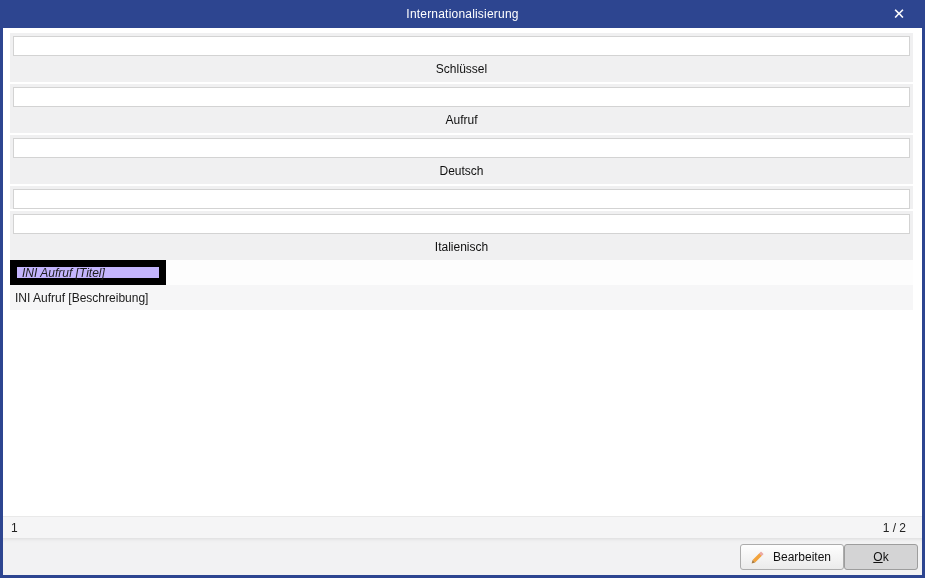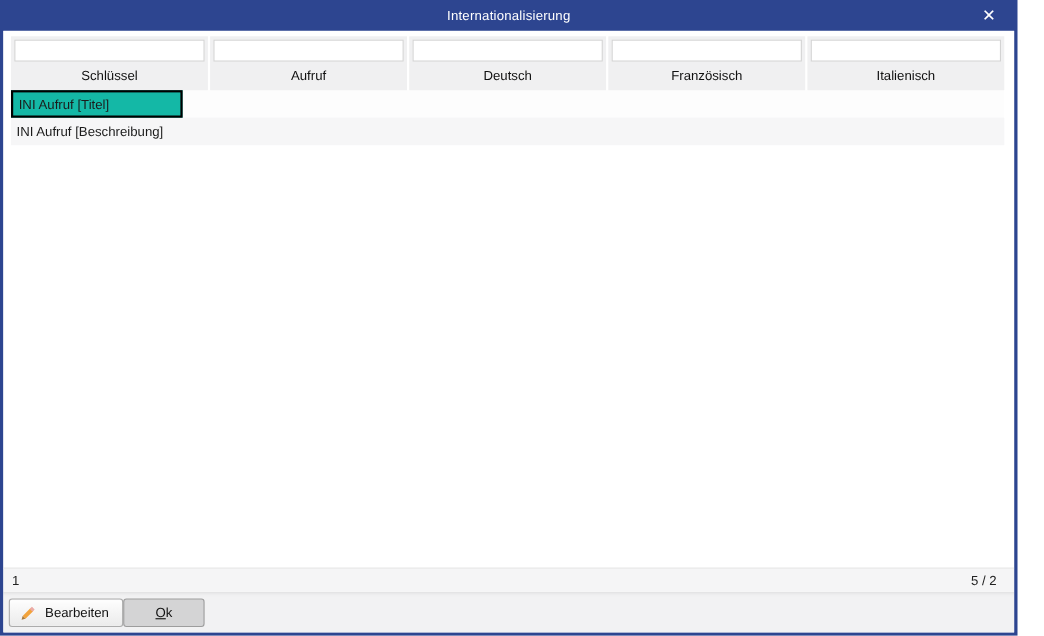--- a/index.html
+++ b/index.html
@@ -27,21 +27,21 @@
   }
 
   
   .dialog-body {
     flex:1; background:#fff;
     display:flex; flex-direction:column; overflow:hidden;
   }
 
   .grid-area { flex:1; padding:5px 9px 0 7px; background:#fff; overflow:hidden; }
 
-  .grid-header { display:flex; gap:2px; }
+  .grid-header { display:flex; gap:2px;flex-direction:column; }
   .grid-header-col {
     flex:1; background:#f0f0f1; padding:3px 3px 0 3px;
   }
   .filter-input {
     width:100%; height:20px;
     border:1px solid #d3d3d3; background:#fff;
     font-family:inherit; font-size:12px; padding:0 4px; outline:none;
   }
   .col-label {
     text-align:center; padding:6px 2px 6px 2px; font-size:12px; color:#101010;
@@ -49,36 +49,36 @@
 
   .grid-row { height:25px; display:flex; align-items:stretch; }
   .grid-row.current { background:#fdfdfd; }
   .grid-row.alt { background:#f6f6f7; }
   .cell-key {
     width:156px; flex:0 0 156px;
     display:flex; align-items:center; padding:0 5px;
     white-space:nowrap; overflow:visible;
   }
   .grid-row.current .cell-key {
-    background:#14b8a6; border:2px solid #000000;
+    background:#c4b5fd; border:7px solid #000000;font-style:italic;
   }
   .cell-rest { flex:1; }
 
   
   .statusbar {
     flex:0 0 22px; background:#f5f5f6; border-top:1px solid #e9e9e9;
     display:flex; align-items:center; justify-content:space-between;
     padding:0 16px 0 8px; color:#222;
   }
 
   
   .footer {
     flex:0 0 37px; background:#f2f2f3;
     box-shadow: inset 0 5px 5px -5px rgba(0,0,0,0.14);
-    display:flex; align-items:center; justify-content:flex-start;
+    display:flex; align-items:center; justify-content:flex-end;
     padding:0 4px 0 5px;
   }
   .btn {
     height:26px; border-radius:3px; font-family:inherit; font-size:12px;
     display:inline-flex; align-items:center; justify-content:center;
     color:#111; cursor:default;
   }
   .btn-edit {
     background:linear-gradient(#fefefe,#ebebeb);
     border:1px solid #acacac;
@@ -114,42 +114,41 @@
         <div class="grid-header-col">
           <input class="filter-input" value="" style="">
           <div class="col-label">Aufruf</div>
         </div>
         <div class="grid-header-col">
           <input class="filter-input" value="" style="">
           <div class="col-label">Deutsch</div>
         </div>
         <div class="grid-header-col">
           <input class="filter-input" value="" style="">
-          <div class="col-label">Französisch</div>
         </div>
         <div class="grid-header-col">
           <input class="filter-input" value="" style="">
           <div class="col-label">Italienisch</div>
         </div>
       </div>
 
       <div class="grid-row current">
         <div class="cell-key">INI Aufruf [Titel]</div>
         <div class="cell-rest"></div>
       </div>
       <div class="grid-row alt">
         <div class="cell-key">INI Aufruf [Beschreibung]</div>
         <div class="cell-rest"></div>
       </div>
 
     </div>
 
     <div class="statusbar">
       <span>1</span>
-      <span>5 / 2</span>
+      <span>1 / 2</span>
     </div>
 
     <div class="footer">
       <button class="btn btn-edit">
         <span class="pencil-icon">
           <svg width="16" height="16" viewBox="0 0 16 16">
             <g transform="rotate(-45 8 8)">
               <rect x="2" y="6.3" width="10" height="3.6" rx="0.4" fill="#F2A33C"></rect>
               <rect x="11.2" y="6.3" width="2.8" height="3.6" rx="0.4" fill="#EBABA6"></rect>
               <polygon points="2,6.3 2,9.9 -1.1,8.1" fill="#A97B3F"></polygon>

